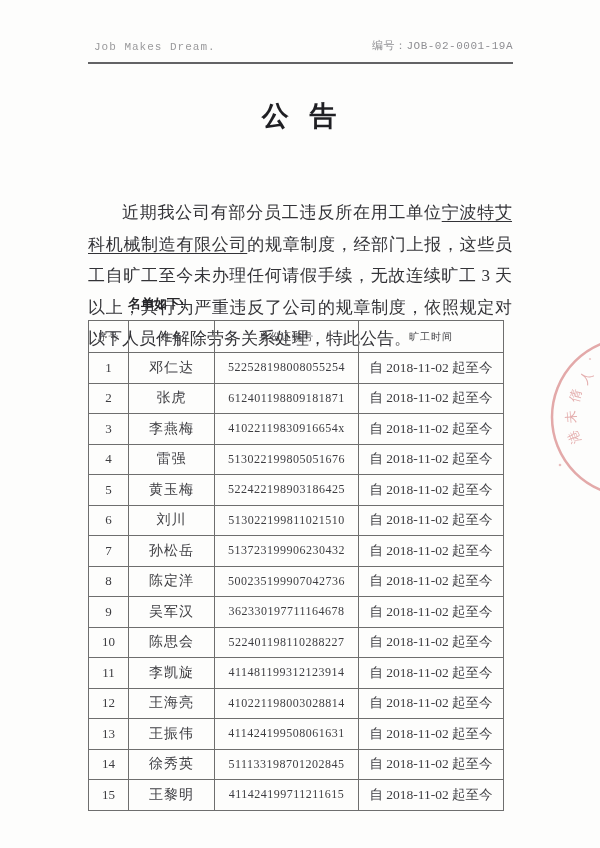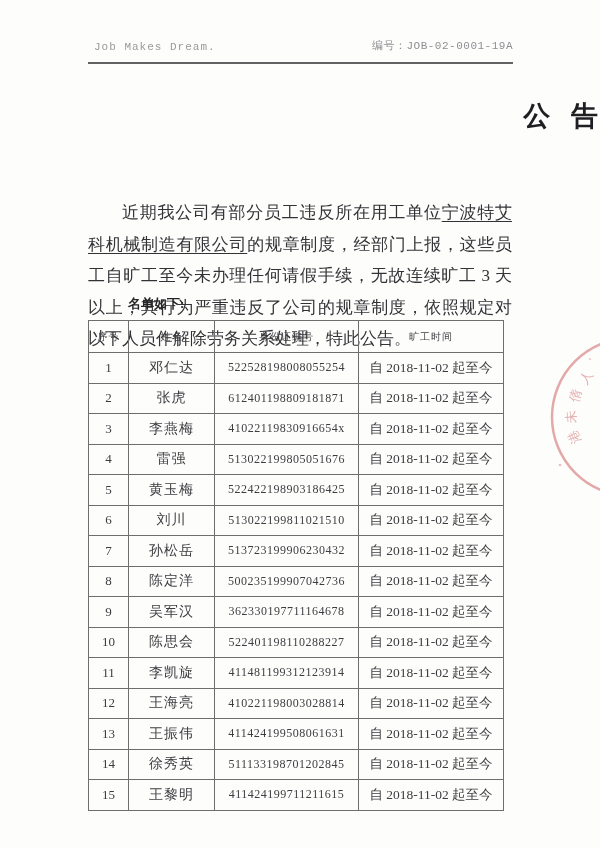--- a/index.html
+++ b/index.html
@@ -35,21 +35,21 @@
     font-family: "Liberation Mono", "DejaVu Sans Mono", monospace;
     font-size: 11px;
     letter-spacing: 0.5px;
     color: #8f8f93;
   }
 
   
   .notice-title {
     position: absolute;
     top: 98px; left: 0; width: 600px;
-    text-align: right;
+    text-align: center;
     font-size: 27px;
     font-weight: bold;
     word-spacing: 10px;
     letter-spacing: 2px;
     color: #1f1f23;
   }
 
   
   .notice-body {
     position: absolute;

